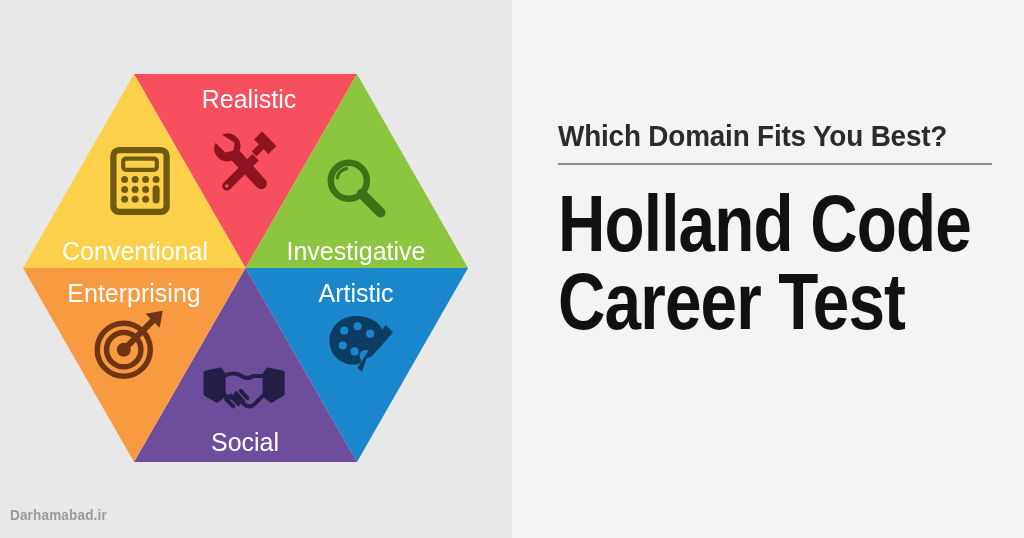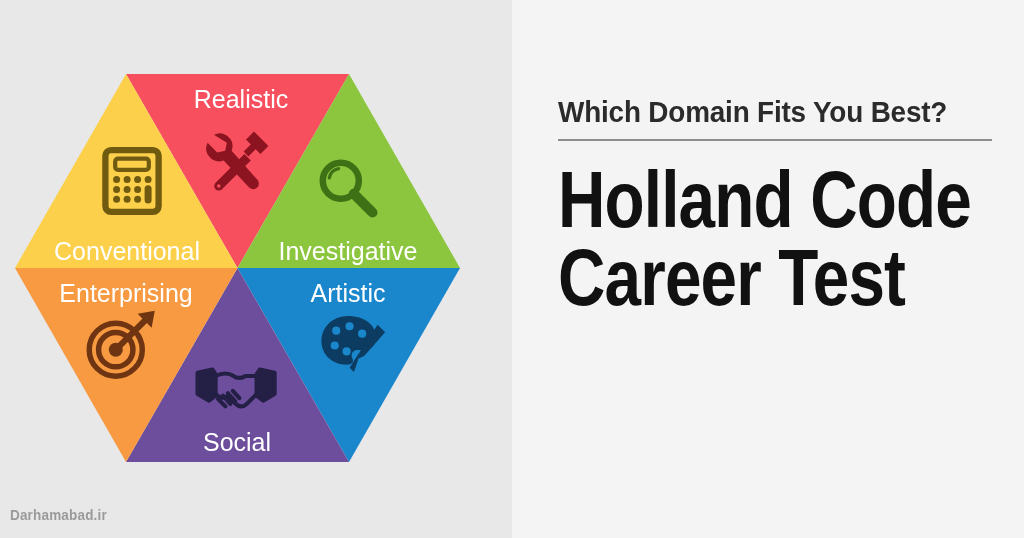--- a/index.html
+++ b/index.html
@@ -25,39 +25,39 @@
   .panel-right {
     position: absolute;
     left: 512px; top: 0;
     width: 512px; height: 538px;
     background: #f4f4f4;
   }
 
   
   .wheel {
     position: absolute;
-    left: 15px; top: 74px;
+    left: 23px; top: 74px;
     width: 445px; height: 388px;
   }
   .wheel svg { display: block; width: 445px; height: 388px; }
 
   .seg-label {
     font-family: "Liberation Sans", sans-serif;
     font-size: 25px;
     font-weight: 400;
     fill: #ffffff;
     text-anchor: middle;
     letter-spacing: 0px;
   }
 
   
   .copy {
     position: absolute;
     left: 558px;
-    top: 96px;
+    top: 120px;
     width: 440px;
   }
   .kicker {
     font-family: "Liberation Sans Narrow", "Liberation Sans", sans-serif;
     font-size: 30px;
     font-weight: 700;
     color: #2b2b2b;
     letter-spacing: -0.2px;
     white-space: nowrap;
     transform: scaleX(0.93);

